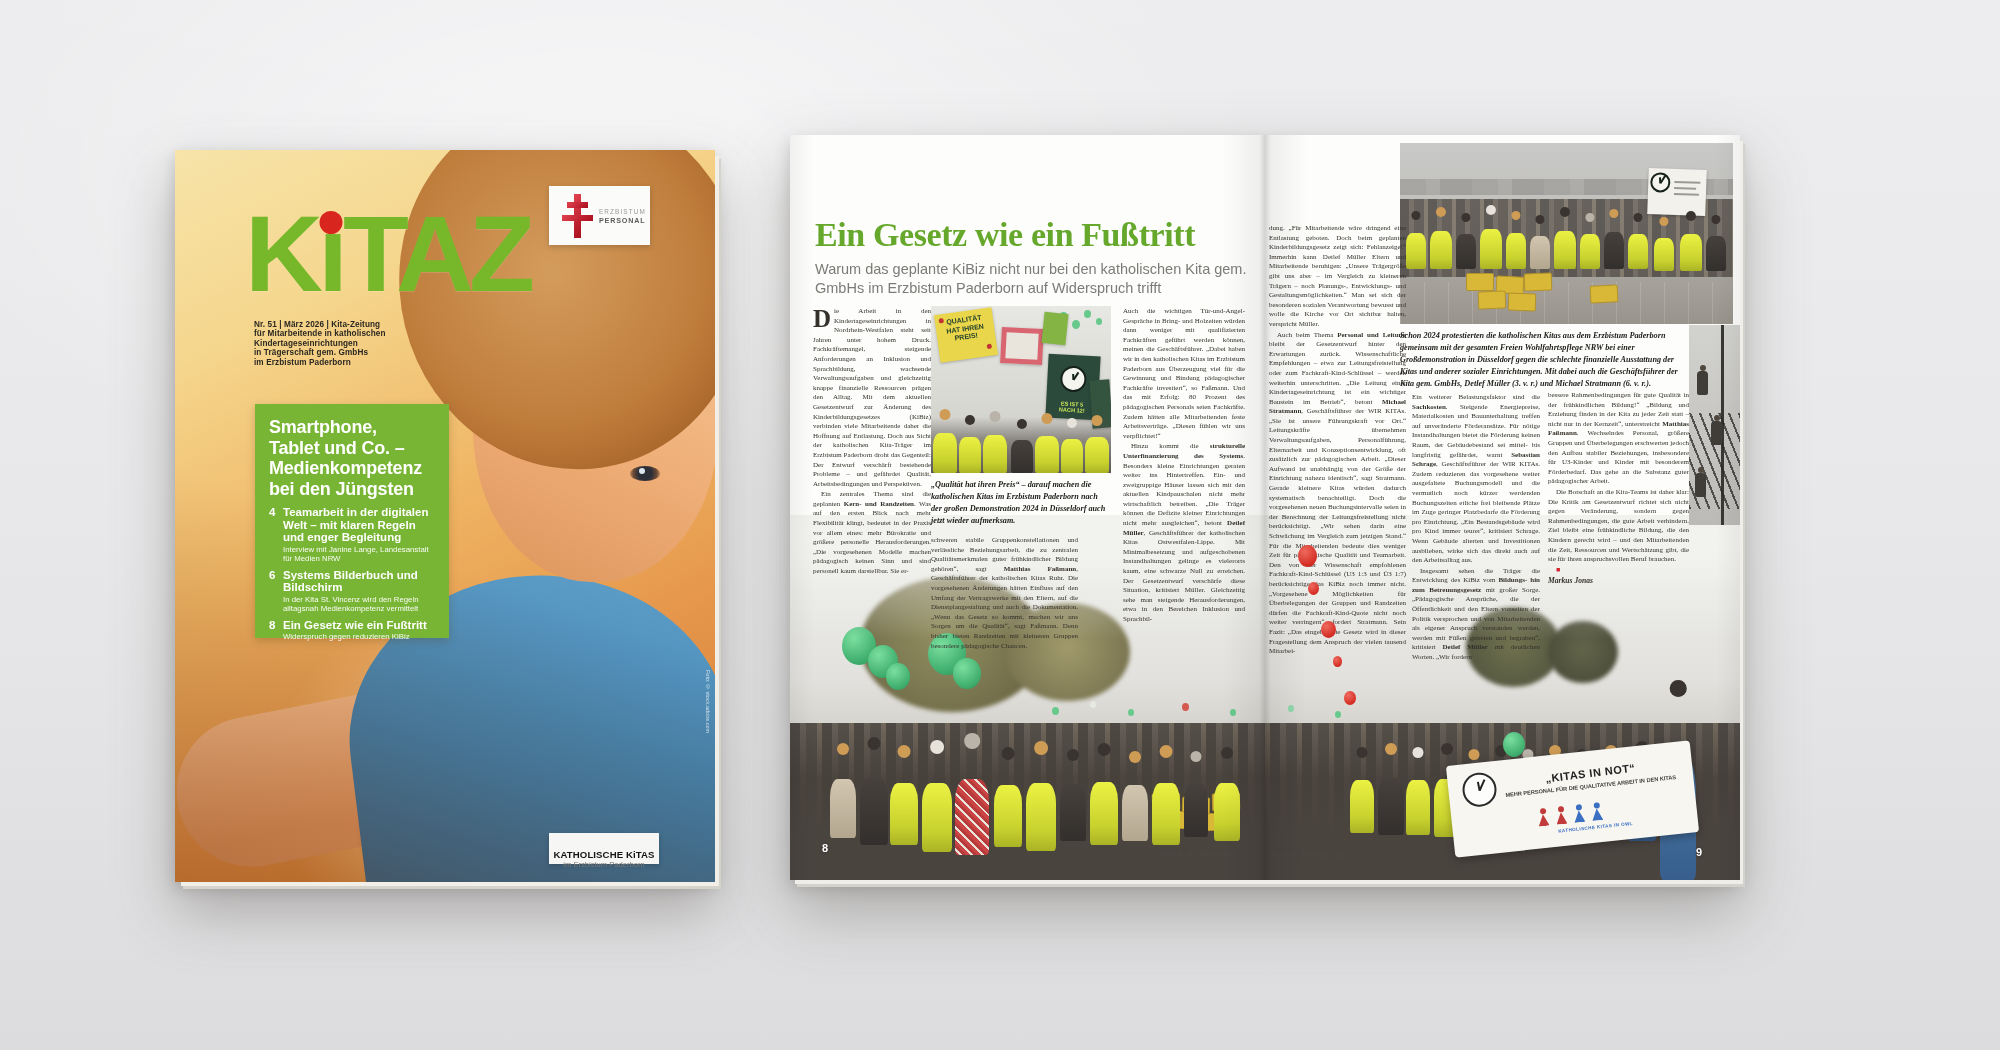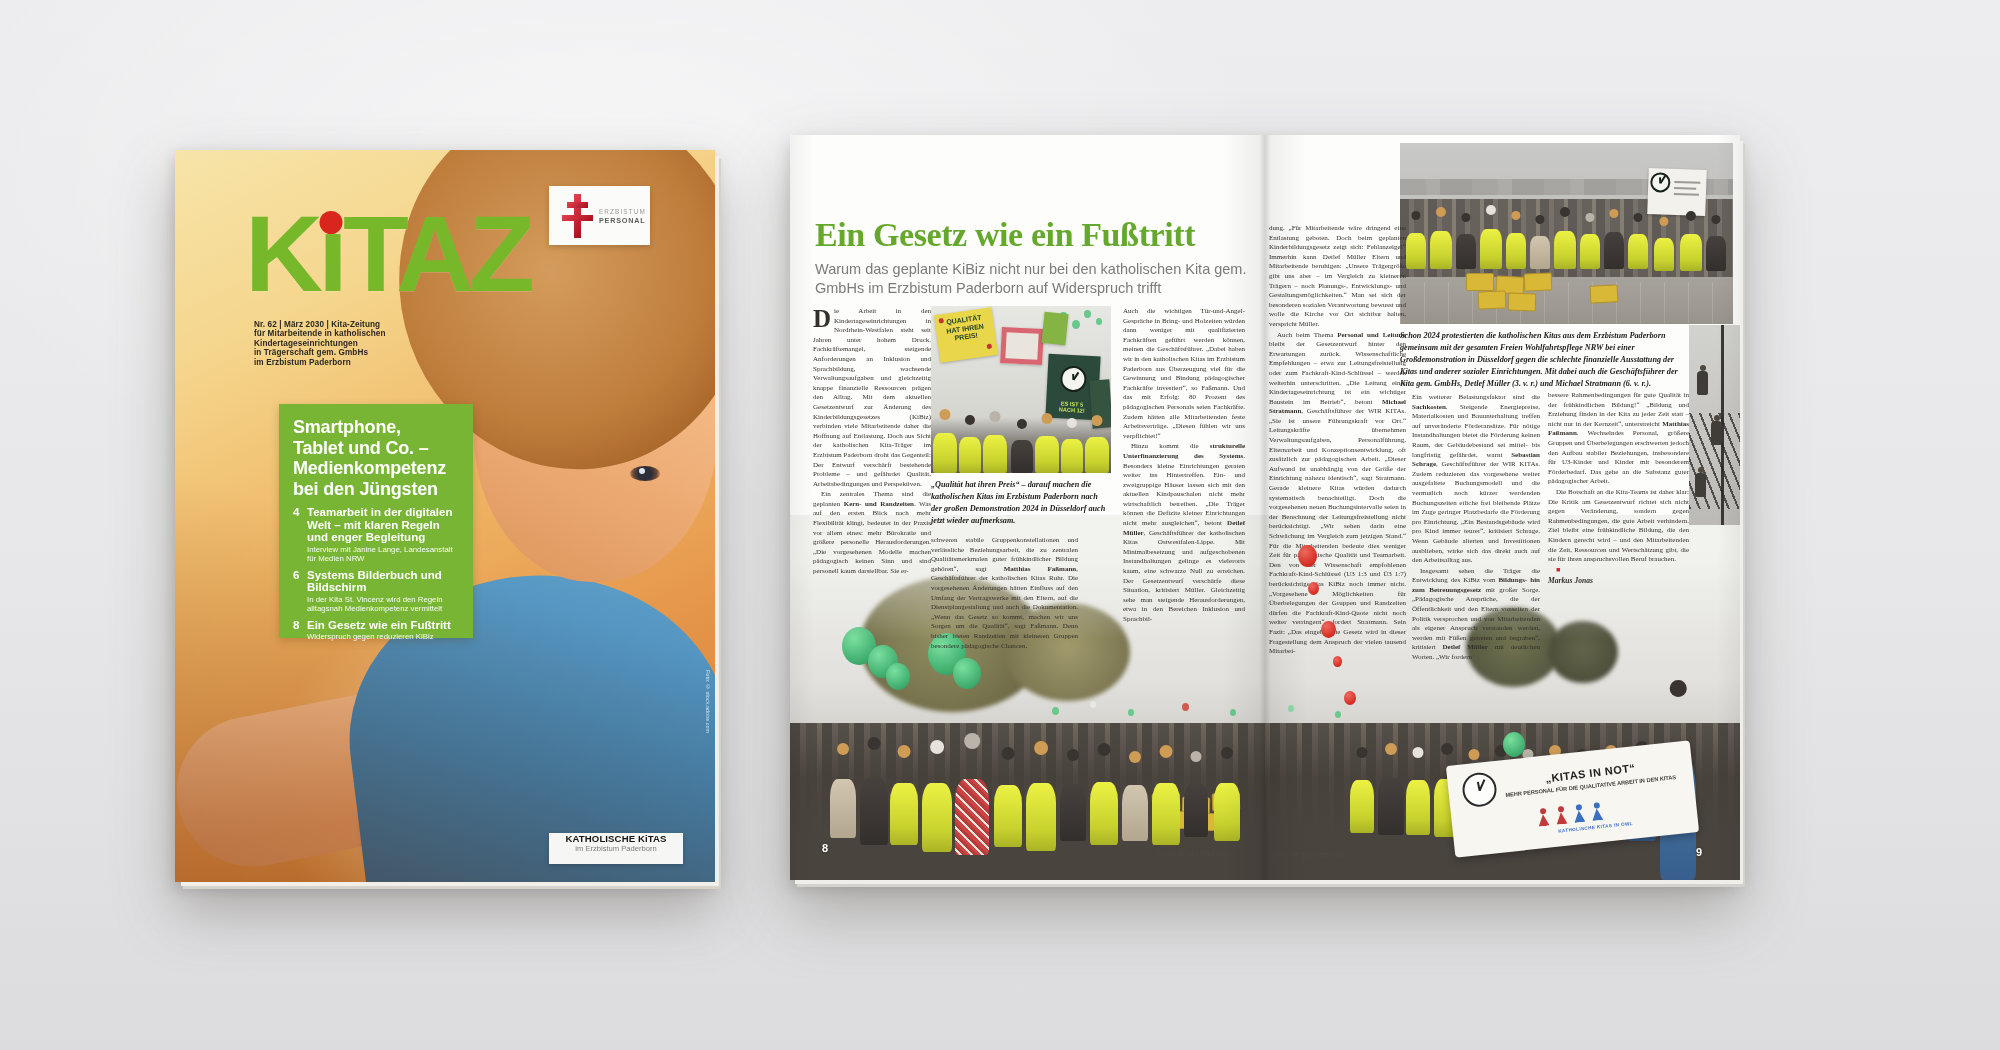--- a/index.html
+++ b/index.html
@@ -49,30 +49,30 @@
   .cross{position:absolute;left:13px;top:8px;width:34px;height:44px;}
   .cross i{position:absolute;display:block;background:linear-gradient(135deg,#e24250 0%,#a90f1d 100%);}
   .cross .v1{left:12px;top:0;width:7px;height:44px;}
   .cross .h1{left:5px;top:8px;width:21px;height:6px;}
   .cross .h2{left:0;top:21px;width:31px;height:6px;}
   .pubtxt{position:absolute;left:50px;top:22px;}
   .pubtxt .l1{font:400 6.4px/8px "Liberation Sans",sans-serif;letter-spacing:1.1px;color:#9a9a98;}
   .pubtxt .l2{font:700 7.2px/9px "Liberation Sans",sans-serif;letter-spacing:.8px;color:#5c5c5a;}
 
   .toc{position:absolute;left:80px;top:254px;width:194px;height:234px;background:#79b535;
-    color:#fff;padding:13px 14px;box-sizing:border-box;box-shadow:0 3px 8px rgba(90,60,10,.25);margin-left:24px;}
+    color:#fff;padding:13px 14px;box-sizing:border-box;box-shadow:0 3px 8px rgba(90,60,10,.25);}
   .toc-title{font:700 18px/20.5px "Liberation Sans",sans-serif;white-space:pre-line;letter-spacing:-.2px;margin-bottom:7px;}
   .toc-item{display:flex;margin-bottom:6px;}
   .toc-item .num{flex:0 0 14px;font:700 11.5px/12.5px "Liberation Sans",sans-serif;}
   .toc-item .tx{flex:1;}
   .toc-item .tt{font:700 11.5px/12.5px "Liberation Sans",sans-serif;}
   .toc-item .sub{font:400 7.8px/9px "Liberation Sans",sans-serif;opacity:.95;margin-top:1px;}
 
-  .imprint{position:absolute;left:374px;top:683px;width:134px;height:31px;background:#f6f6f4;
-    text-align:center;padding-top:1px;box-sizing:border-box;box-shadow:0 2px 5px rgba(0,0,0,.2);}
+  .imprint{position:absolute;left:374px;top:683px;width:110px;height:31px;background:#f6f6f4;
+    text-align:center;padding-top:17px;box-sizing:border-box;box-shadow:0 2px 5px rgba(0,0,0,.2);}
   .imprint .im1{font:800 9.6px/10px "Liberation Sans",sans-serif;color:#151412;letter-spacing:.1px;}
   .imprint .im2{font:400 7.6px/9px "Liberation Sans",sans-serif;color:#7b7b78;}
   .cv-credit{position:absolute;right:4px;top:520px;writing-mode:vertical-rl;
     font:400 5.5px/6px "Liberation Sans",sans-serif;color:rgba(255,255,255,.75);}
 
   
   .spread{position:absolute;left:790px;top:135px;width:950px;height:745px;background:#fdfdfb;
     box-shadow:4px 5px 0 -1px #f0eee9,6px 8px 0 -1px #d4d2cc,0 30px 60px rgba(95,90,82,.42),0 8px 16px rgba(0,0,0,.16);
     overflow:hidden;}
   .fold{position:absolute;inset:0;pointer-events:none;z-index:9;
@@ -206,21 +206,21 @@
       <div class="shirt"></div>
       <div class="face"></div>
       <div class="hair"></div>
       <div class="eye"></div>
       <div class="glint"></div>
       <div class="vignette"></div>
     </div>
 
     <div class="cv-logo"><span>K</span><span class="ki-i"><span>ı</span><i class="dot"></i></span><span>TAZ</span></div>
 
-    <div class="cv-issue">Nr. 62 | März 2030 | Kita-Zeitung
+    <div class="cv-issue">Nr. 51 | März 2026 | Kita-Zeitung
 für Mitarbeitende in katholischen
 Kindertageseinrichtungen
 in Trägerschaft gem. GmbHs
 im Erzbistum Paderborn</div>
 
     <div class="pubbox">
       <div class="cross">
           <i class="cb v1"></i>
           <i class="cb h1"></i>
           <i class="cb h2"></i>

